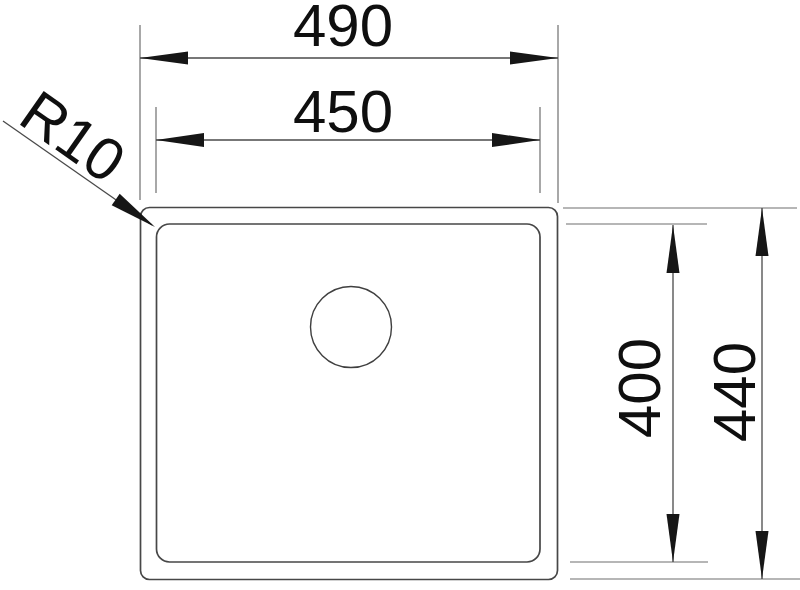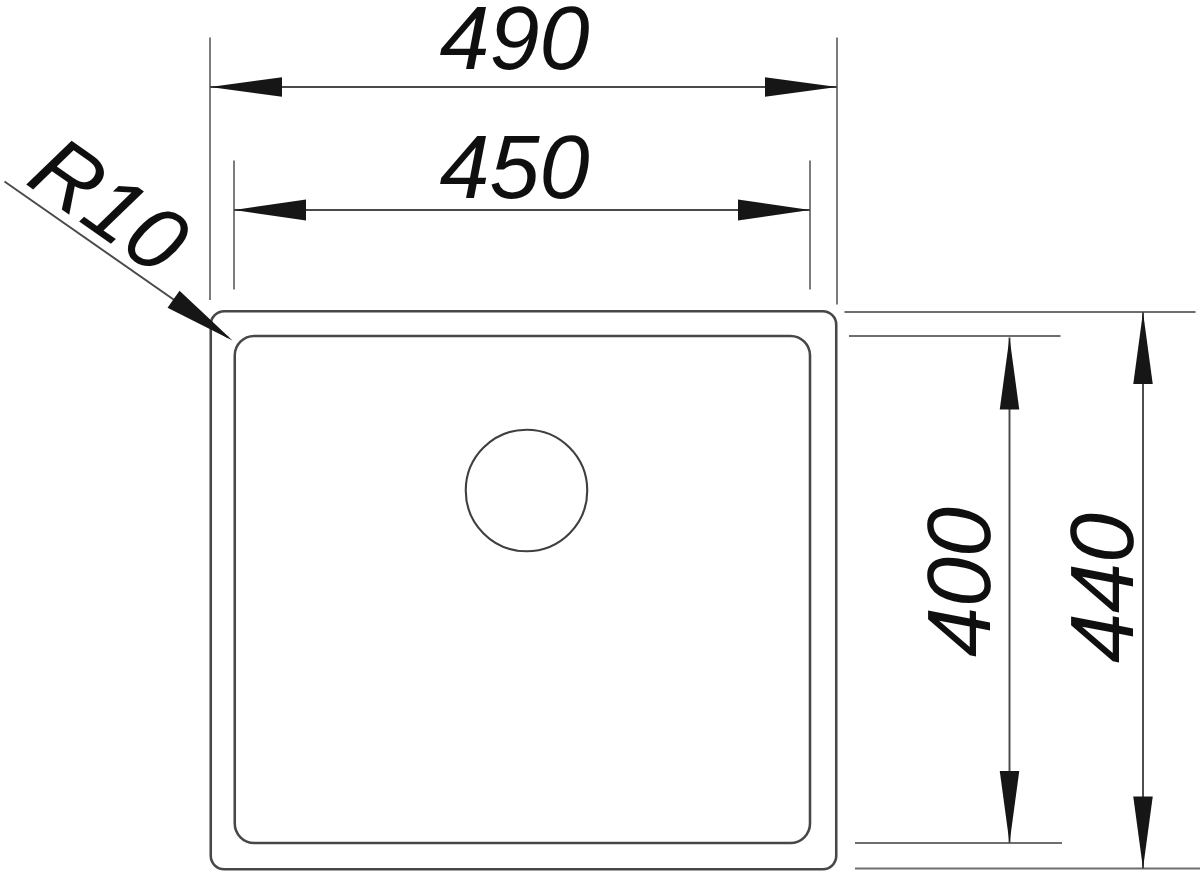--- a/index.html
+++ b/index.html
@@ -7,21 +7,20 @@
     padding: 0;
     background: #ffffff;
     font-family: "Liberation Sans", sans-serif;
   }
   #canvas-wrap {
     position: relative;
     width: 800px;
     height: 590px;
     background: #ffffff;
     overflow: hidden;
-    font-style: italic;
   }
   svg { display: block; }
   .ext   { stroke: #6e6e6e; stroke-width: 1.2; fill: none; }
   .dim   { stroke: #4a4a4a; stroke-width: 1.3; fill: none; }
   .sink  { stroke: #474747; stroke-width: 1.7; fill: #ffffff; }
   .thin  { stroke: #3f3f3f; stroke-width: 1.4; fill: none; }
   .arrow { fill: #161616; stroke: none; }
   .dim-text {
     font-family: "Liberation Sans", sans-serif;
     font-size: 60px;

